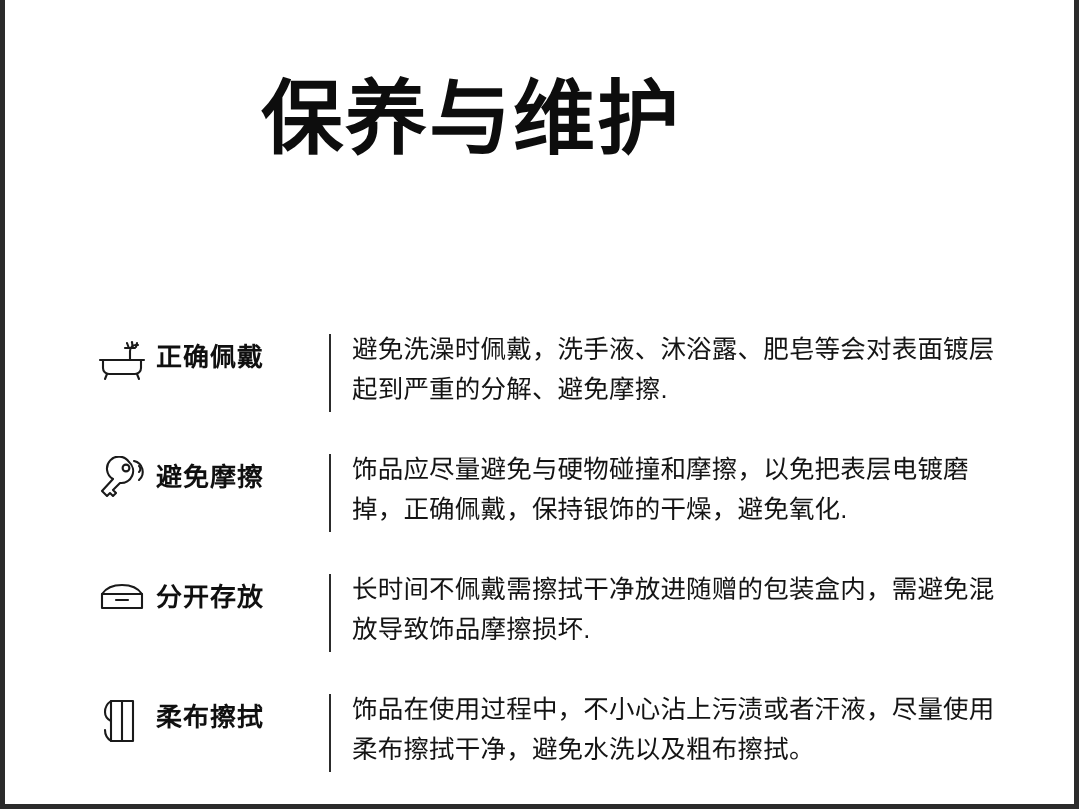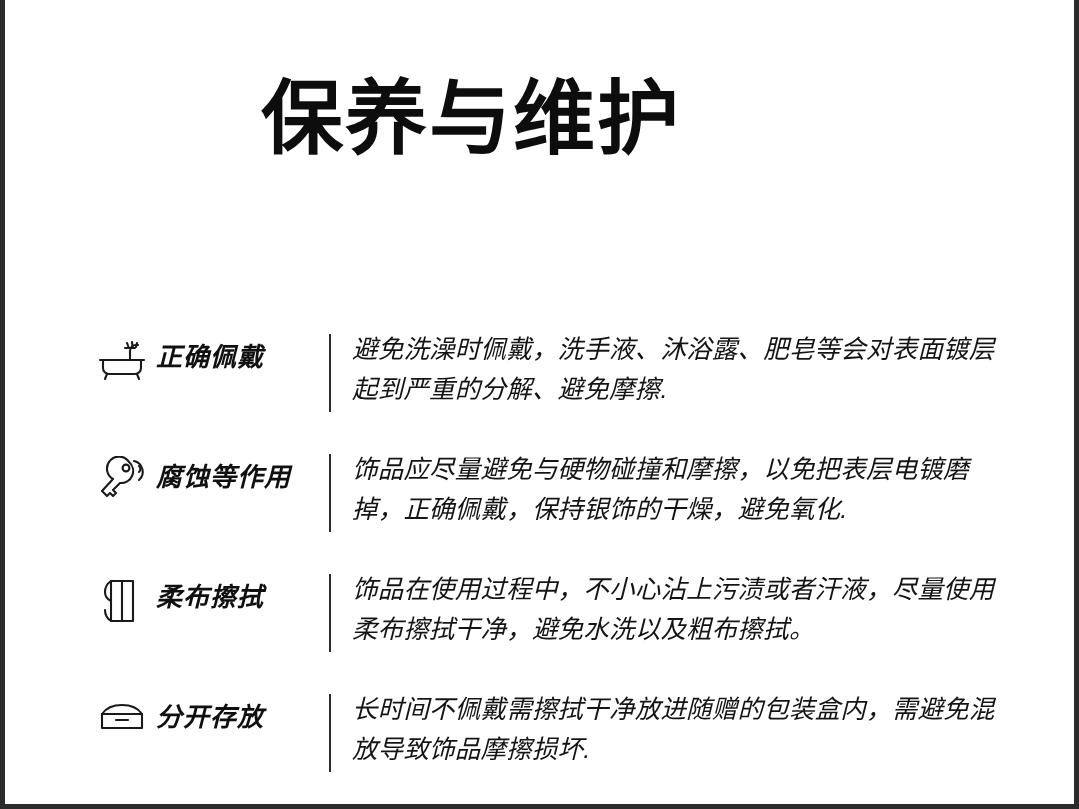--- a/index.html
+++ b/index.html
@@ -44,21 +44,20 @@
     font-weight: 700;
     letter-spacing: 2px;
     color: #0d0d0d;
   }
 
   .list {
     position: absolute;
     top: 320px;
     left: 88px;
     width: 920px;
-    font-style: italic;
   }
 
   .row {
     display: flex;
     align-items: flex-start;
     min-height: 112px;
   }
   .row + .row { margin-top: 8px; }
 
   .icon-cell {
@@ -157,27 +156,46 @@
     <div class="row row-2">
       <div class="icon-cell">
         <svg width="52" height="48" viewBox="0 0 52 48" fill="none" stroke="#1a1a1a" stroke-width="2.1" stroke-linecap="round" stroke-linejoin="round">
           <path d="M33 6 a12 12 0 1 0 -16 17 l-11 12 l5 5 l3 -3 l3 3 l3 -3 l-3 -3 l7 -7 a12 12 0 0 0 9 -21 z"></path>
           <circle cx="30" cy="12" r="3.4"></circle>
           <path d="M38 5 a11 11 0 0 1 5 19"></path>
           <path d="M43 10 a4 4 0 0 1 0 6"></path>
         </svg>
       </div>
       <div class="label-cell">
-        <span class="label">腐蚀等作用</span>
+        <span class="label">避免摩擦</span>
       </div>
       <div class="divider-cell">
         <div class="divider"></div>
       </div>
       <div class="text-cell">
         <div class="desc">饰品应尽量避免与硬物碰撞和摩擦，以免把表层电镀磨掉，正确佩戴，保持银饰的干燥，避免氧化.</div>
+      </div>
+    </div>
+
+    <div class="row row-4">
+      <div class="icon-cell">
+        <svg width="52" height="40" viewBox="0 0 52 40" fill="none" stroke="#1a1a1a" stroke-width="2.1" stroke-linecap="round" stroke-linejoin="round">
+          <path d="M6 18 h40 v14 h-40 z"></path>
+          <path d="M6 18 q6 -9 20 -9 q14 0 20 9"></path>
+          <path d="M20 24 h12"></path>
+        </svg>
+      </div>
+      <div class="label-cell">
+        <span class="label">分开存放</span>
+      </div>
+      <div class="divider-cell">
+        <div class="divider"></div>
+      </div>
+      <div class="text-cell">
+        <div class="desc">长时间不佩戴需擦拭干净放进随赠的包装盒内，需避免混放导致饰品摩擦损坏.</div>
       </div>
     </div>
 
     <div class="row row-3">
       <div class="icon-cell">
         <svg width="44" height="50" viewBox="0 0 44 50" fill="none" stroke="#1a1a1a" stroke-width="2.1" stroke-linecap="round" stroke-linejoin="round">
           <path d="M11 5 h22 v40 h-22 z"></path>
           <path d="M11 5 q-6 4 -6 11 q0 6 6 9"></path>
           <path d="M11 45 q-6 -4 -6 -11"></path>
           <path d="M22 5 v40"></path>
@@ -187,33 +205,14 @@
         <span class="label">柔布擦拭</span>
       </div>
       <div class="divider-cell">
         <div class="divider"></div>
       </div>
       <div class="text-cell">
         <div class="desc">饰品在使用过程中，不小心沾上污渍或者汗液，尽量使用柔布擦拭干净，避免水洗以及粗布擦拭。</div>
       </div>
     </div>
 
-    <div class="row row-4">
-      <div class="icon-cell">
-        <svg width="52" height="40" viewBox="0 0 52 40" fill="none" stroke="#1a1a1a" stroke-width="2.1" stroke-linecap="round" stroke-linejoin="round">
-          <path d="M6 18 h40 v14 h-40 z"></path>
-          <path d="M6 18 q6 -9 20 -9 q14 0 20 9"></path>
-          <path d="M20 24 h12"></path>
-        </svg>
-      </div>
-      <div class="label-cell">
-        <span class="label">分开存放</span>
-      </div>
-      <div class="divider-cell">
-        <div class="divider"></div>
-      </div>
-      <div class="text-cell">
-        <div class="desc">长时间不佩戴需擦拭干净放进随赠的包装盒内，需避免混放导致饰品摩擦损坏.</div>
-      </div>
-    </div>
-
   </div>
 </div>
 
 </body></html>

